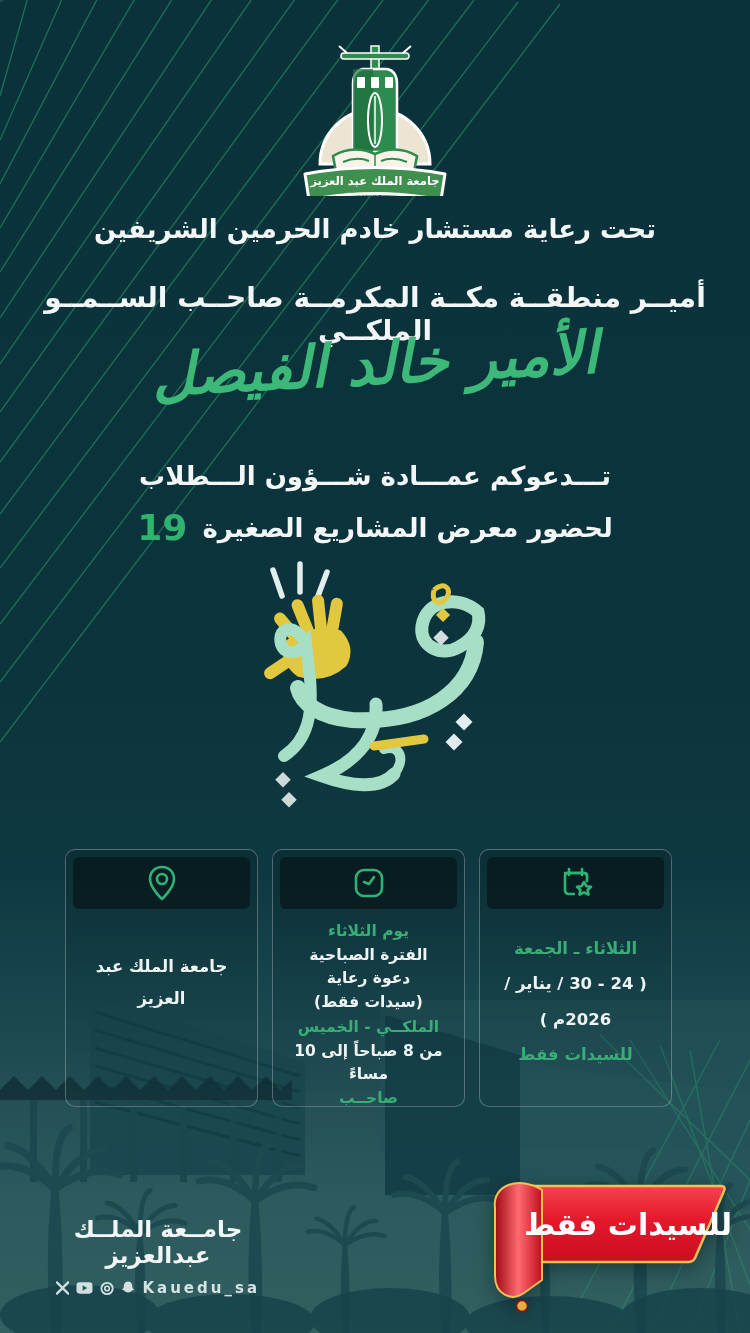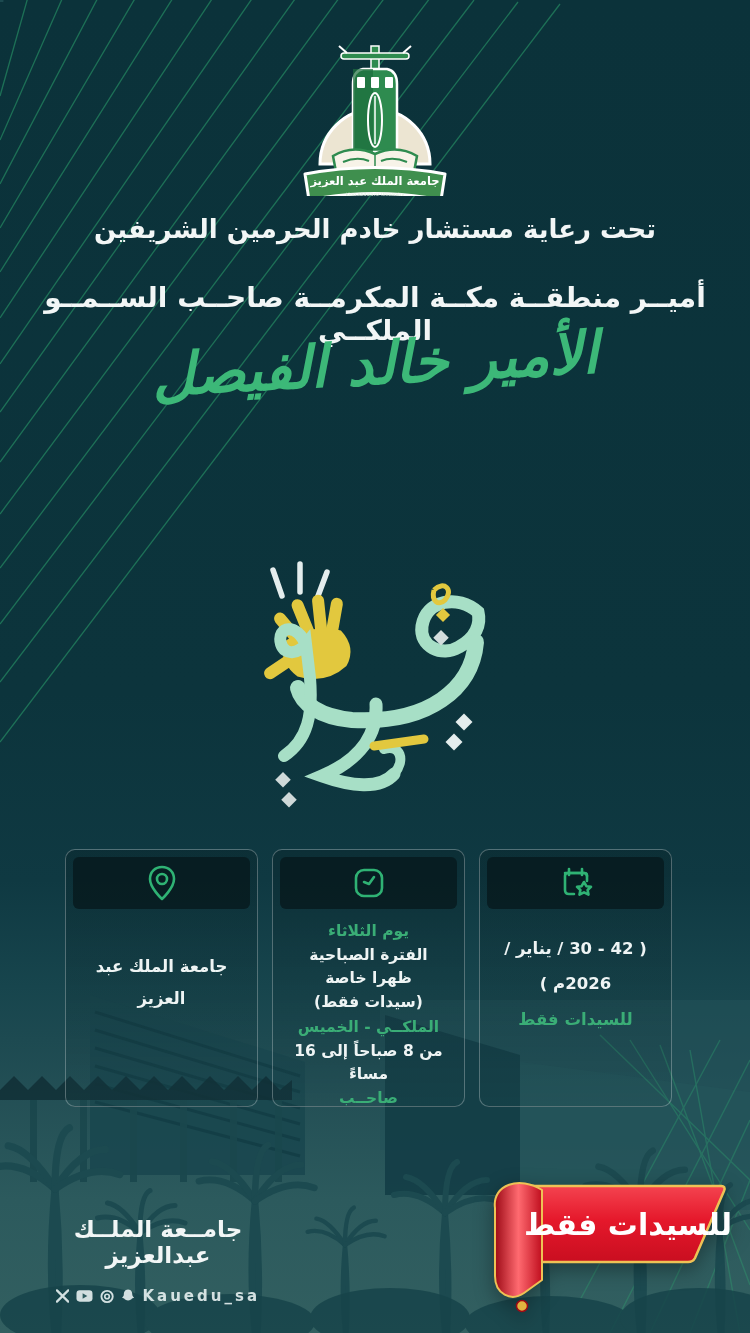--- a/index.html
+++ b/index.html
@@ -28,21 +28,21 @@
         display:flex;align-items:center;justify-content:center;}
   .card-body{text-align:center;font-weight:bold;color:#eef4f4;}
   .body-date{padding-top:22px;font-size:16.5px;line-height:2.15;}
   .body-sched{padding-top:9px;font-size:15.5px;line-height:1.45;}
   .body-loc{padding-top:42px;font-size:16.5px;line-height:1.95;}
   .grn{color:#3aad76;}
   .row{margin:2px 12px;}
   
   .footer{left:56px;top:1216px;width:204px;text-align:center;color:#f2f6f6;}
   .footer .uni{font-size:23px;font-weight:bold;}
-  .handle-row{margin-top:19px;display:flex;align-items:center;justify-content:flex-start;
+  .handle-row{margin-top:11px;display:flex;align-items:center;justify-content:flex-start;
               gap:7px;direction:ltr;color:rgba(236,245,245,.88);}
   .handle{font-size:15px;letter-spacing:3px;font-weight:bold;}
   .ribbon-wrap{left:470px;top:1160px;filter:drop-shadow(0 6px 10px rgba(0,0,0,.35));}
 </style>
 </head>
 <body>
 
 <div class="poster">
 
   <svg class="abs" style="left:0;top:0;" width="750" height="1333" viewBox="0 0 750 1333">
@@ -150,20 +150,25 @@
     <g>
       <path d="M10 130 Q80 117 150 130 L146 156 Q80 143 14 156 Z" fill="#3f8f4e" stroke="#ffffff" stroke-width="3" stroke-linejoin="round"></path>
       <text x="80" y="141" text-anchor="middle" font-size="11.5" font-weight="bold" fill="#ffffff" font-family="DejaVu Sans, sans-serif">جامعة الملك عبد العزيز</text>
       <text x="80" y="152" text-anchor="middle" font-size="4.6" fill="#d8ecd8" font-family="DejaVu Sans, sans-serif">King Abdulaziz University</text>
     </g>
   </svg>
 
   <div class="abs h-line patronage">تحت رعاية مستشار خادم الحرمين الشريفين</div>
   <div class="abs h-line emir">أميــر منطقــة مكــة المكرمــة صاحــب الســمــو الملكــي</div>
   <div class="abs prince">الأمير خالد الفيصل</div>
+  <div class="abs h-line invite">تـــدعوكم عمـــادة شـــؤون الـــطلاب</div>
+  <div class="abs h-line event">
+    <span>لحضور معرض المشاريع الصغيرة</span>
+    <span class="num">19</span>
+  </div>
 
   <svg class="abs" style="left:226px;top:550px;" width="296" height="276" viewBox="0 0 296 276" role="img" aria-label="صنع بيدي">
 
     <g stroke="#e4eded" stroke-width="5.5" stroke-linecap="round">
       <line x1="56" y1="46" x2="47" y2="20"></line>
       <line x1="74" y1="42" x2="74" y2="14"></line>
       <line x1="92" y1="46" x2="101" y2="22"></line>
     </g>
 
     <g fill="#e2c83e" transform="rotate(-12 90 98)">
@@ -204,38 +209,39 @@
       <div class="band">
         <svg width="38" height="38" viewBox="0 0 38 38" fill="none" stroke="#2fb274" stroke-width="2.6" stroke-linecap="round" stroke-linejoin="round">
           <path d="M8 9 H27 Q30 9 30 12 V17"></path>
           <path d="M30 12 Q30 9 27 9 H11 Q8 9 8 12 V26 Q8 30 12 30 H17"></path>
           <line x1="12" y1="5" x2="12" y2="11"></line>
           <line x1="25" y1="5" x2="25" y2="11"></line>
           <path d="M27 18 l2.4 4.2 4.6.6 -3.4 3.2 .9 4.6 -4.5-2.3 -4.5 2.3 .9-4.6 -3.4-3.2 4.6-.6 Z"></path>
         </svg>
       </div>
       <div class="card-body body-date">
-        <div>( 42 - 30 / يناير / 2026م )</div>
+        <div class="grn">الثلاثاء ـ الجمعة</div>
+        <div>( 24 - 30 / يناير / 2026م )</div>
         <div class="grn">للسيدات فقط</div>
       </div>
     </div>
 
     <div class="card">
       <div class="band">
         <svg width="36" height="36" viewBox="0 0 36 36" fill="none" stroke="#2fb274" stroke-width="2.6" stroke-linecap="round" stroke-linejoin="round">
           <rect x="5" y="5" width="26" height="26" rx="8"></rect>
           <path d="M23 12 L18 19 L13 17"></path>
         </svg>
       </div>
       <div class="card-body body-sched">
         <div class="row grn">يوم الثلاثاء</div>
-        <div class="row">الفترة الصباحية ظهرا خاصة</div>
+        <div class="row">الفترة الصباحية دعوة رعاية</div>
         <div class="row">(سيدات فقط)</div>
         <div class="row grn">الملكــي - الخميس</div>
-        <div class="row">من 8 صباحاً إلى 16 مساءً</div>
+        <div class="row">من 8 صباحاً إلى 10 مساءً</div>
         <div class="row grn">صاحــب</div>
       </div>
     </div>
 
     <div class="card">
       <div class="band">
         <svg width="34" height="38" viewBox="0 0 34 38" fill="none" stroke="#2fb274" stroke-width="2.6" stroke-linecap="round" stroke-linejoin="round">
           <path d="M17 3 C10 3 5 8 5 15 C5 24 17 35 17 35 C17 35 29 24 29 15 C29 8 24 3 17 3 Z"></path>
           <circle cx="17" cy="15" r="5"></circle>
         </svg>

